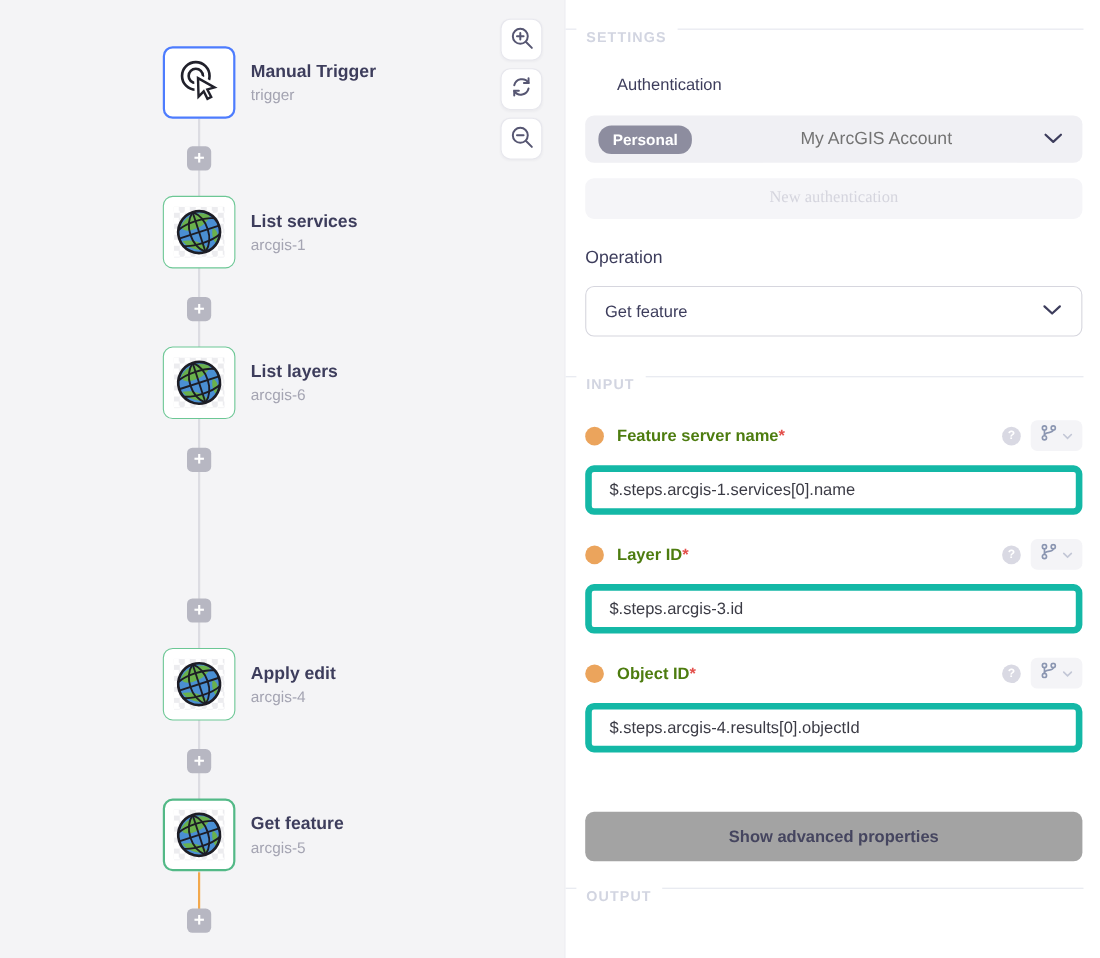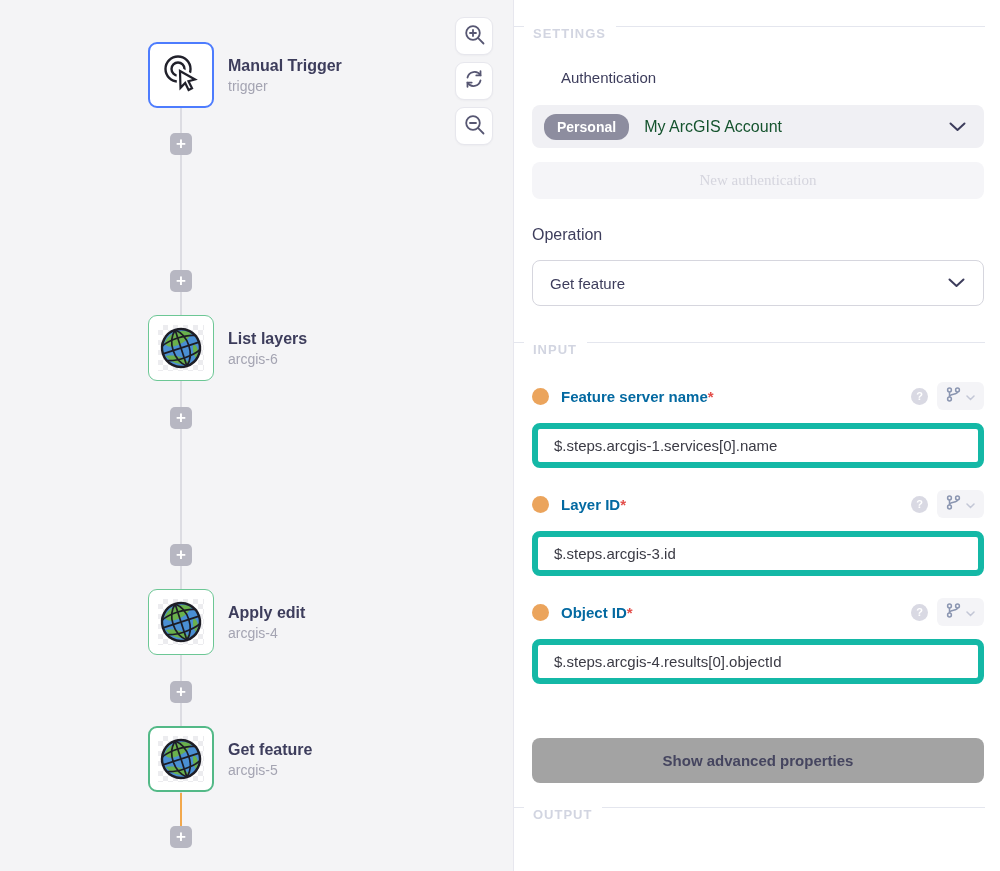--- a/index.html
+++ b/index.html
@@ -44,34 +44,34 @@
   .sec-line { flex:1; height:1px; background:#e4e6ee; margin-left:10px; }
   .h-settings { margin-top:26px; }
   .h-input { margin-top:36px; }
   .h-output { margin-top:24px; }
 
   .auth-label { margin:28px 16px 0 47px; font-size:15px; color:#3d3d5c; }
   .auth-select { margin:19px 16px 0 18px; height:43px; background:#f0f0f4; border-radius:8px;
                  display:flex; align-items:center; padding:0 18px 0 12px; cursor:pointer; }
   .auth-badge { background:#8d8d9f; color:#fff; font-size:14px; font-weight:700; padding:5px 13px;
                 border-radius:12px; margin-right:15px; }
-  .auth-value { flex:1; font-size:16px; color:#14532d; }
+  .auth-value { flex:1; font-size:16px; color:#737373;text-align:center; }
   .btn-newauth { margin:14px 16px 0 18px; height:37px; background:#f5f5f8; border-radius:8px; border:none;
                  width:calc(100% - 34px); font-size:15px; color:#d5d5de; cursor:pointer;
                  font-family:Liberation Serif, serif; display:flex; align-items:center; justify-content:center; }
 
   .op-label { margin:27px 16px 0 18px; font-size:16px; color:#3d3d5c; }
   .select-box { margin:16px 16px 0 18px; height:46px; background:#fff; border:1px solid #d6d6de; border-radius:8px;
                 display:flex; align-items:center; padding:0 18px 0 17px; cursor:pointer; }
   .select-value { flex:1; font-size:15px; color:#3d3d5c; }
 
   .field-row { display:flex; align-items:center; margin:22px 16px 0 18px; height:28px; }
   .field-row.first { margin-top:25px; }
   .field-dot { width:17px; height:17px; border-radius:50%; background:#eba45c; margin-right:12px; flex:0 0 17px; }
-  .field-label { font-size:15px; font-weight:700; color:#0369a1; }
+  .field-label { font-size:15px; font-weight:700; color:#4d7c0f; }
   .field-req { color:#e34f4b; font-weight:700; font-size:15px; }
   .field-spacer { flex:1; }
   .help-circle { width:17px; height:17px; border-radius:50%; background:#d9d9e3; color:#fff; font-size:11px;
                  font-weight:700; display:flex; align-items:center; justify-content:center; margin-right:9px; cursor:pointer; }
   .mapper-box { width:47px; height:28px; background:#f4f4f7; border-radius:6px; display:flex; align-items:center;
                 justify-content:center; gap:5px; cursor:pointer; }
 
   .field-input { margin:13px 16px 0 18px; height:45px; background:#fff; border:6px solid #14b8a6; border-radius:8px;
                  display:flex; align-items:center; padding:0 16px; font-size:15px; color:#3b3b45; cursor:text; }
 
@@ -141,20 +141,33 @@
               <use href="#click-trigger"></use>
             </svg>
         </span>
       </div>
       <div class="node-label">
         <span class="node-title">Manual Trigger</span>
         <span class="node-sub">trigger</span>
       </div>
     </div>
 
+    <div class="node" style="top:178px">
+      <div class="node-box">
+        <span class="globe-wrap">
+          <svg width="46" height="46" viewBox="0 0 46 46">
+              <use href="#globe"></use>
+            </svg>
+        </span>
+      </div>
+      <div class="node-label">
+        <span class="node-title">List services</span>
+        <span class="node-sub">arcgis-1</span>
+      </div>
+    </div>
 
     <div class="node" style="top:315px">
       <div class="node-box">
         <span class="globe-wrap">
           <svg width="46" height="46" viewBox="0 0 46 46">
               <use href="#globe"></use>
             </svg>
         </span>
       </div>
       <div class="node-label">

